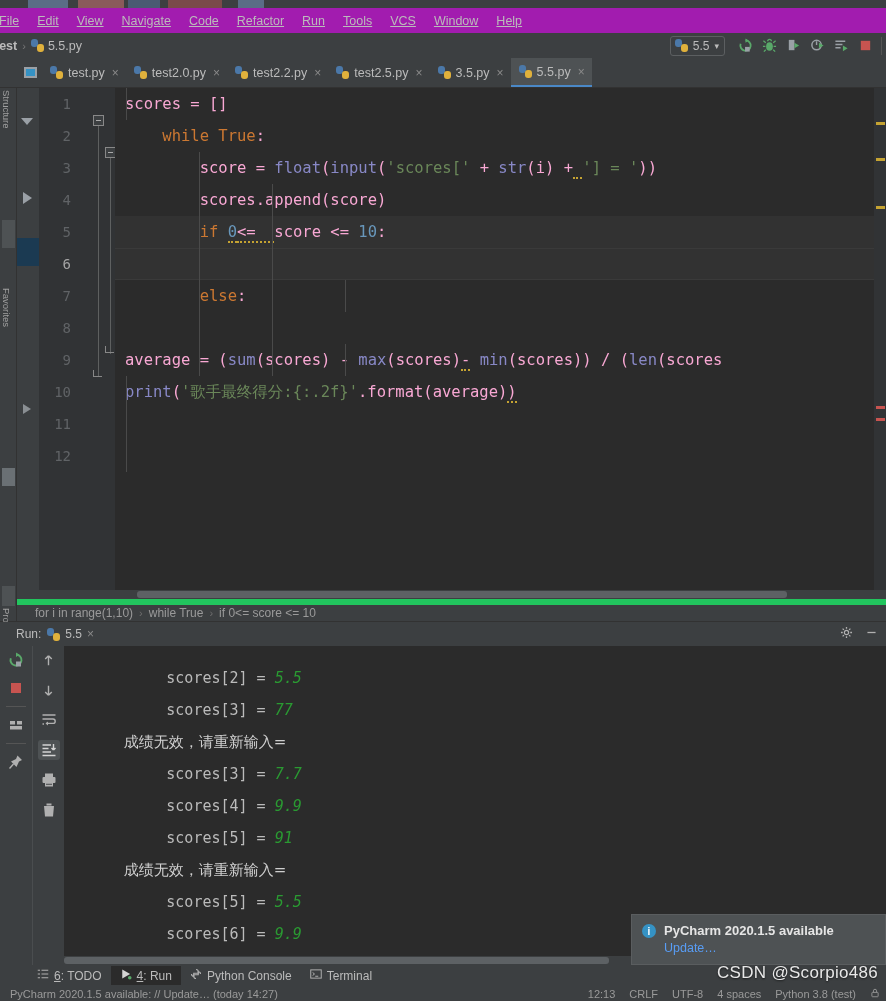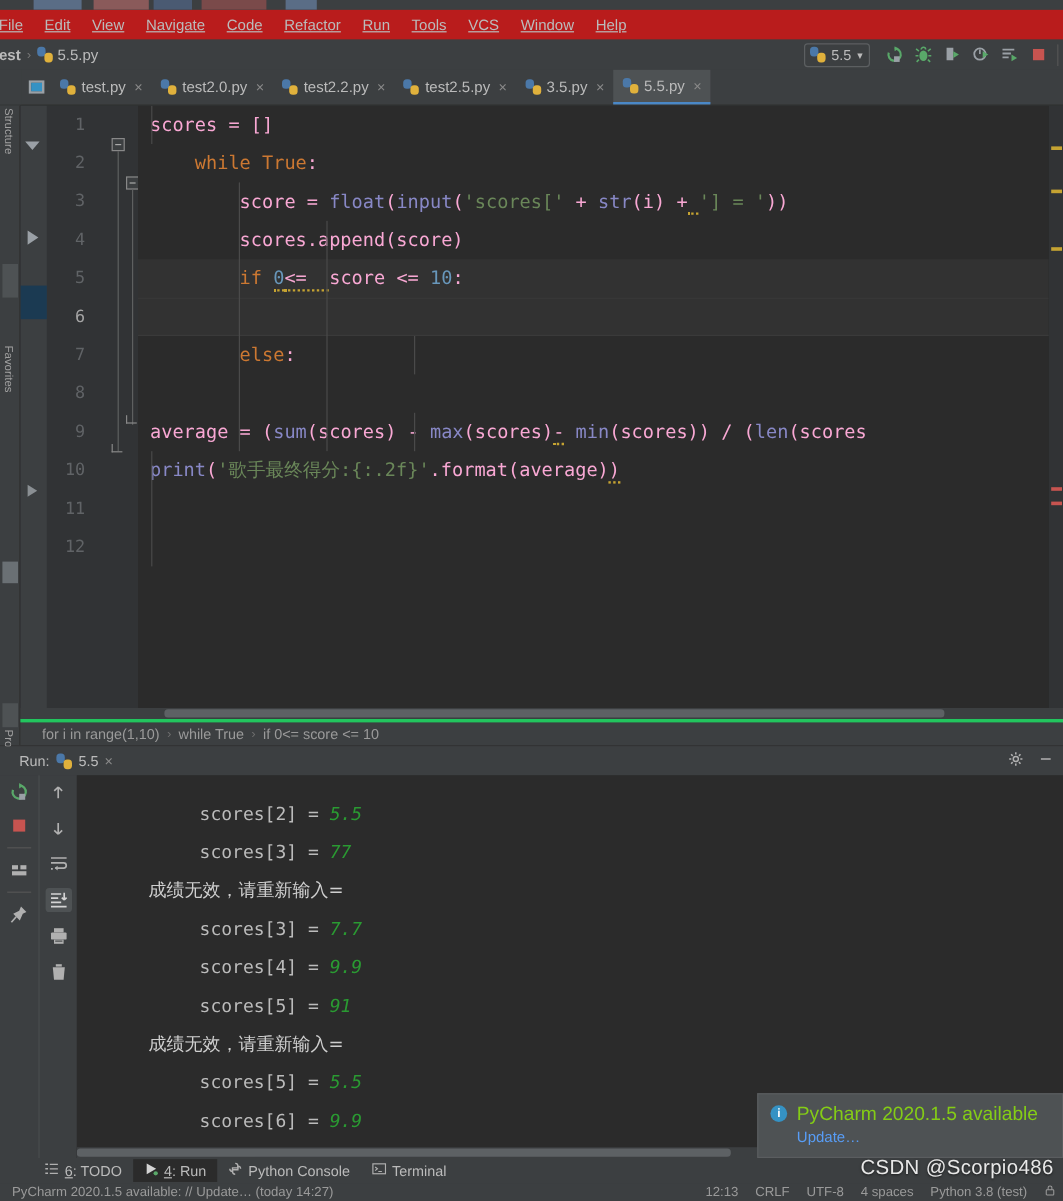--- a/index.html
+++ b/index.html
@@ -11,21 +11,21 @@
     color:#bbbbbb;
     position:relative;
   }
   .win { width:886px; height:1001px; position:relative; display:flex; flex-direction:column; }
 
   
   .titlestrip { height:8px; background:#3c3f41; position:relative; flex:0 0 auto; }
   .titlestrip .tbit { position:absolute; top:0; height:8px; }
 
   
-  .menubar { height:25px; background:#b91c1c; display:flex; align-items:center;
+  .menubar { height:25px; background:#a21caf; display:flex; align-items:center;
              padding-left:0px; flex:0 0 auto; }
   .menuitem { padding:3px 9px; color:#bbbbbb; font-size:12.5px; cursor:default; white-space:nowrap;}
   .menuitem:first-child { margin-left:-10px; }
   .menuitem .mn { text-decoration:underline; }
 
   
   .navrow { height:25px; background:#3c3f41; display:flex; align-items:center; flex:0 0 auto;
             position:relative; }
   .crumbs { display:flex; align-items:center; margin-left:-8px; }
   .crumb { color:#bbbbbb; font-size:12.5px; padding:0 3px; display:flex; align-items:center; gap:4px;}
@@ -94,21 +94,21 @@
   .n  { color:#6897bb; }            
   .s  { color:#6a8759; }            
   .p  { color:#f9a8d4; }
 
   
   .hscroll { height:9px; background:#3c3f41; position:relative; flex:0 0 auto; }
   .hscroll .thumb { position:absolute; top:1px; height:7px; background:#5d6164; border-radius:3px; }
 
   
   .bcrumbbar { height:22px; background:#3c3f41; display:flex; align-items:center;
-               padding-left:18px; gap:6px; flex:0 0 auto; border-top:3px solid #22c55e; }
+               padding-left:18px; gap:6px; flex:0 0 auto; border-top:6px solid #22c55e; }
   .bcrumbbar .bc { color:#9a9a9a; font-size:12px; }
   .bcrumbbar .bcs { color:#6e6e6e; font-size:11px; }
 
   
   .stripe { width:12px; background:#313335; position:relative; flex:0 0 auto; }
   .stripe .mark { position:absolute; right:1px; width:9px; height:3px; }
 
   
   .runpanel { flex:0 0 auto; display:flex; flex-direction:column; background:#3c3f41;
               border-top:1px solid #323232; }
@@ -137,21 +137,21 @@
   .cline.cjk { font-family:"DejaVu Sans", sans-serif; font-size:15px; color:#cfcfcf; }
   .conscroll { position:absolute; left:0; right:0; bottom:0; height:9px; background:#3c3f41; }
   .conscroll .thumb { position:absolute; top:1px; height:7px; background:#5d6164; border-radius:3px; }
 
   
   .notif { position:absolute; width:255px; background:#4e5254; border:1px solid #5a5d5f;
            padding:8px 10px 9px 10px; display:flex; gap:8px; }
   .notif .ibadge { width:14px; height:14px; border-radius:50%; background:#3592c4; color:#fff;
                    font-size:10px; font-weight:bold; display:flex; align-items:center;
                    justify-content:center; flex:0 0 auto; margin-top:1px;}
-  .notif .t1 { font-size:16px; font-weight:normal; color:#84cc16; }
+  .notif .t1 { font-size:13px; font-weight:bold; color:#e5e5e5; }
   .notif .t2 { font-size:12.5px; color:#589df6; margin-top:3px; }
 
   
   .botbar { height:21px; background:#3c3f41; display:flex; align-items:center; gap:0px;
             flex:0 0 auto; padding-left:28px; position:relative; }
   .bwin { display:flex; align-items:center; gap:5px; padding:2px 9px; font-size:12px;
           color:#bbbbbb; cursor:default; }
   .bwin.active { background:#2b2b2b; }
   .bwin u { text-decoration:underline; }
 

